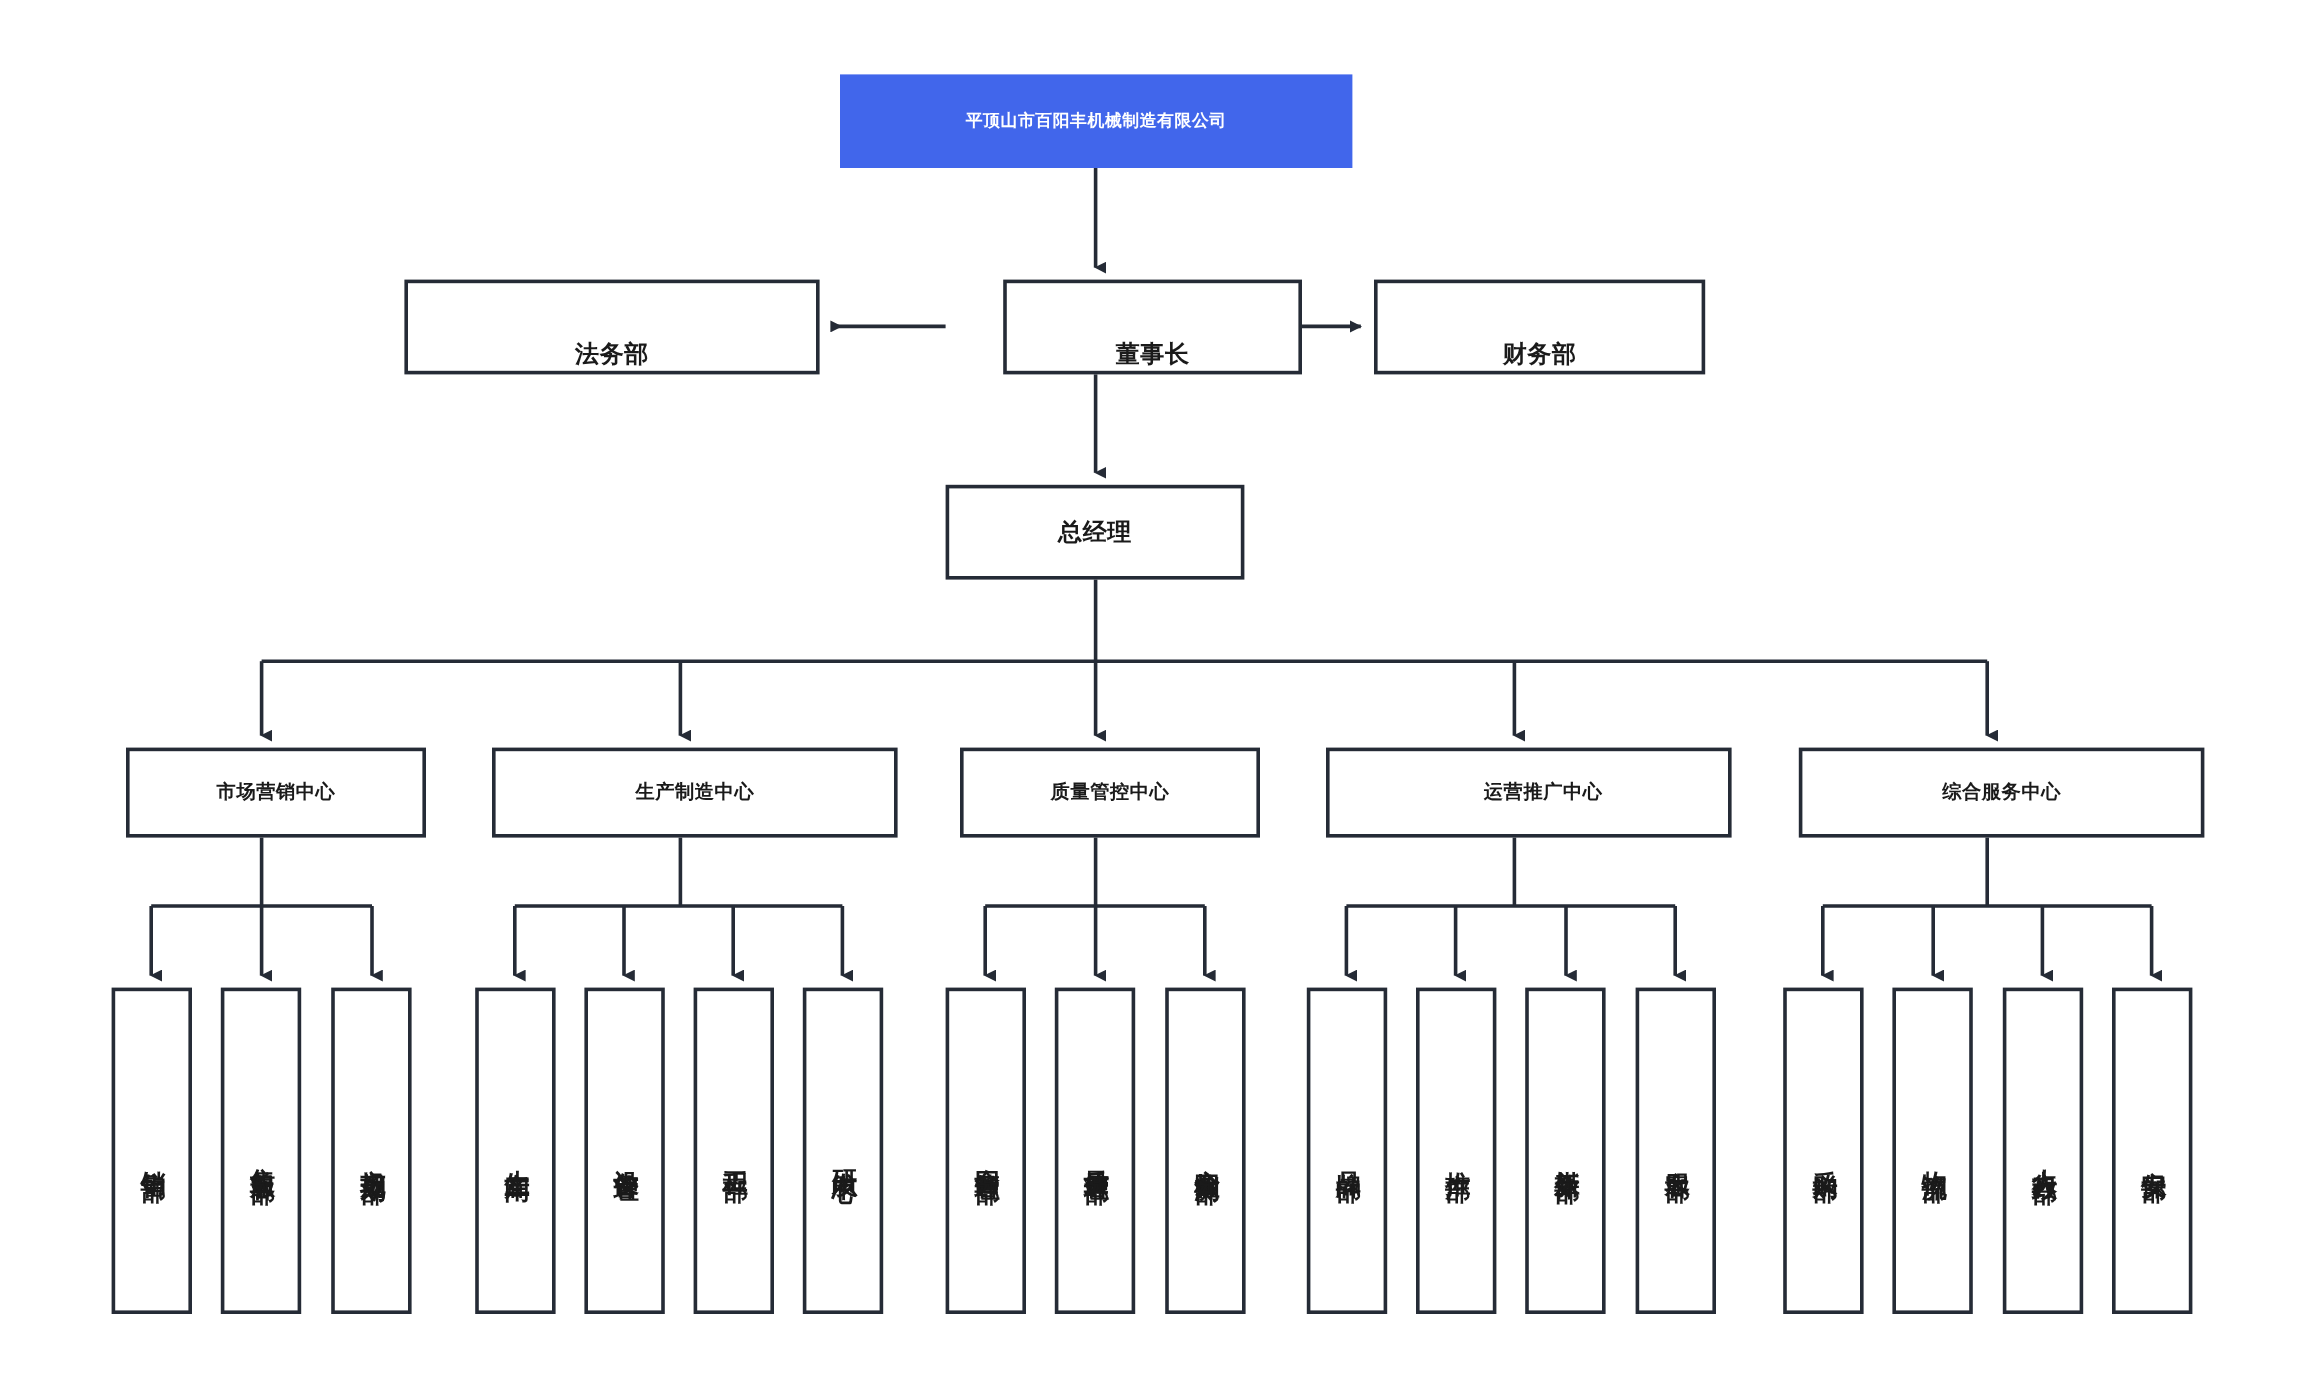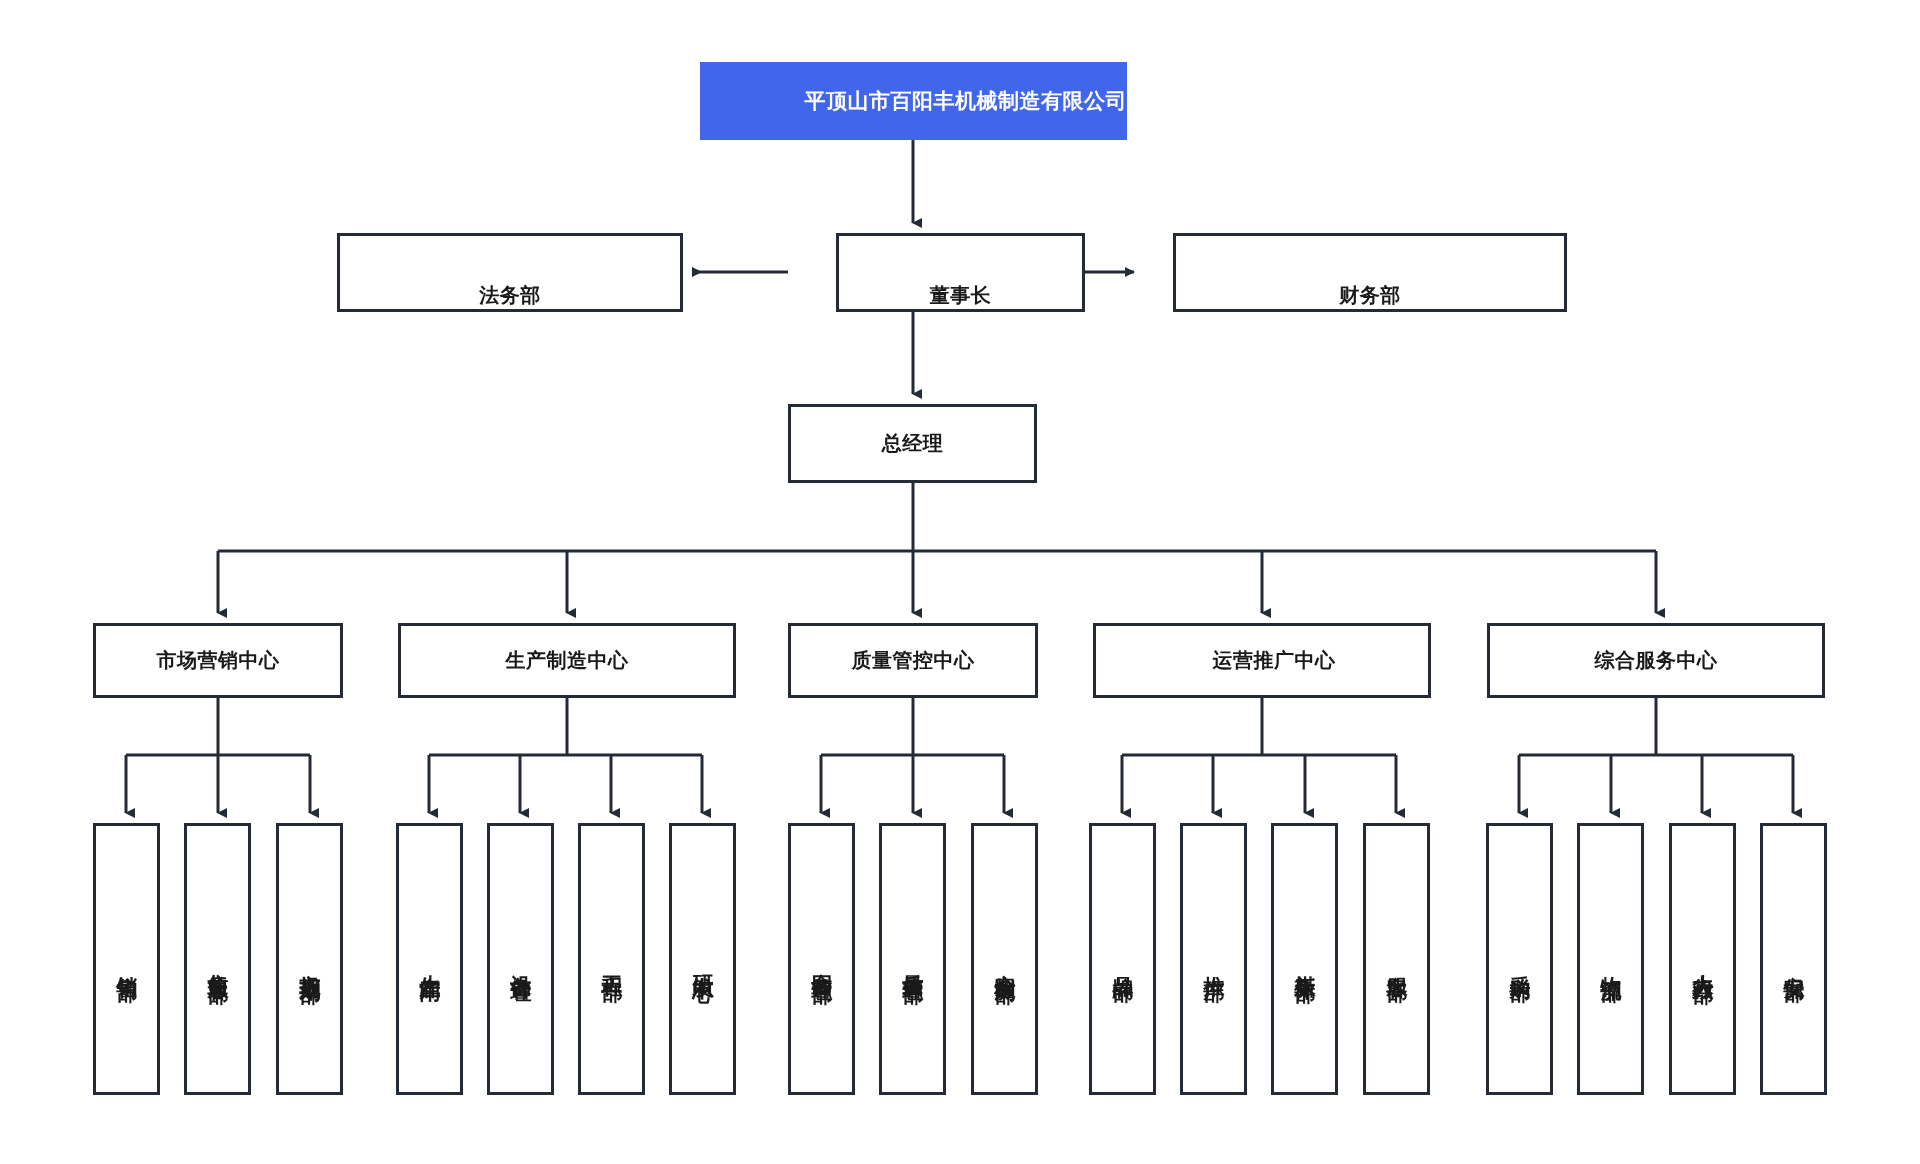--- a/index.html
+++ b/index.html
@@ -37,26 +37,25 @@
     border: 3px solid #252b36;
     color: #1a1a1a;
     font-weight: bold;
     text-align: center;
     letter-spacing: 0.5px;
   }
   .node.root {
     background: #4166eb;
     border: none;
     color: #ffffff;
-    font-size: 21px;
-    justify-content: flex-end;
+    font-size: 14px;
   }
   .node.level1 { font-size: 20px; align-items: flex-end; }
   .node.level2 { font-size: 20px; }
-  .node.center { font-size: 20px; }
+  .node.center { font-size: 16px; margin-left: 12px; }
   .node.leaf {
     font-size: 21px;
     writing-mode: vertical-rl;
     text-orientation: upright;
     line-height: 1.18;
     letter-spacing: 2px;
     padding-top: 6px;
   }
   .node.leaf .leaf-text {
     writing-mode: vertical-rl;
@@ -142,21 +141,21 @@
   </div>
 
   <div class="node level1" style="left:337px; top:233px; width:346px; height:79px;">
     <span>法务部</span>
   </div>
 
   <div class="node level1" style="left:788px; top:233px; width:249px; height:79px;margin-left:48px;">
     <span>董事长</span>
   </div>
 
-  <div class="node level1" style="left:1145px; top:233px; width:394px; height:79px;margin-left:28px;">
+  <div class="node level1" style="left:1145px; top:233px; width:276px; height:79px;">
     <span>财务部</span>
   </div>
 
   <div class="node level2" style="left:788px; top:404px; width:249px; height:79px;">
     <span>总经理</span>
   </div>
 
   <div class="node center" style="left:93px; top:623px; width:250px; height:75px;">
     <span>市场营销中心</span>
   </div>

